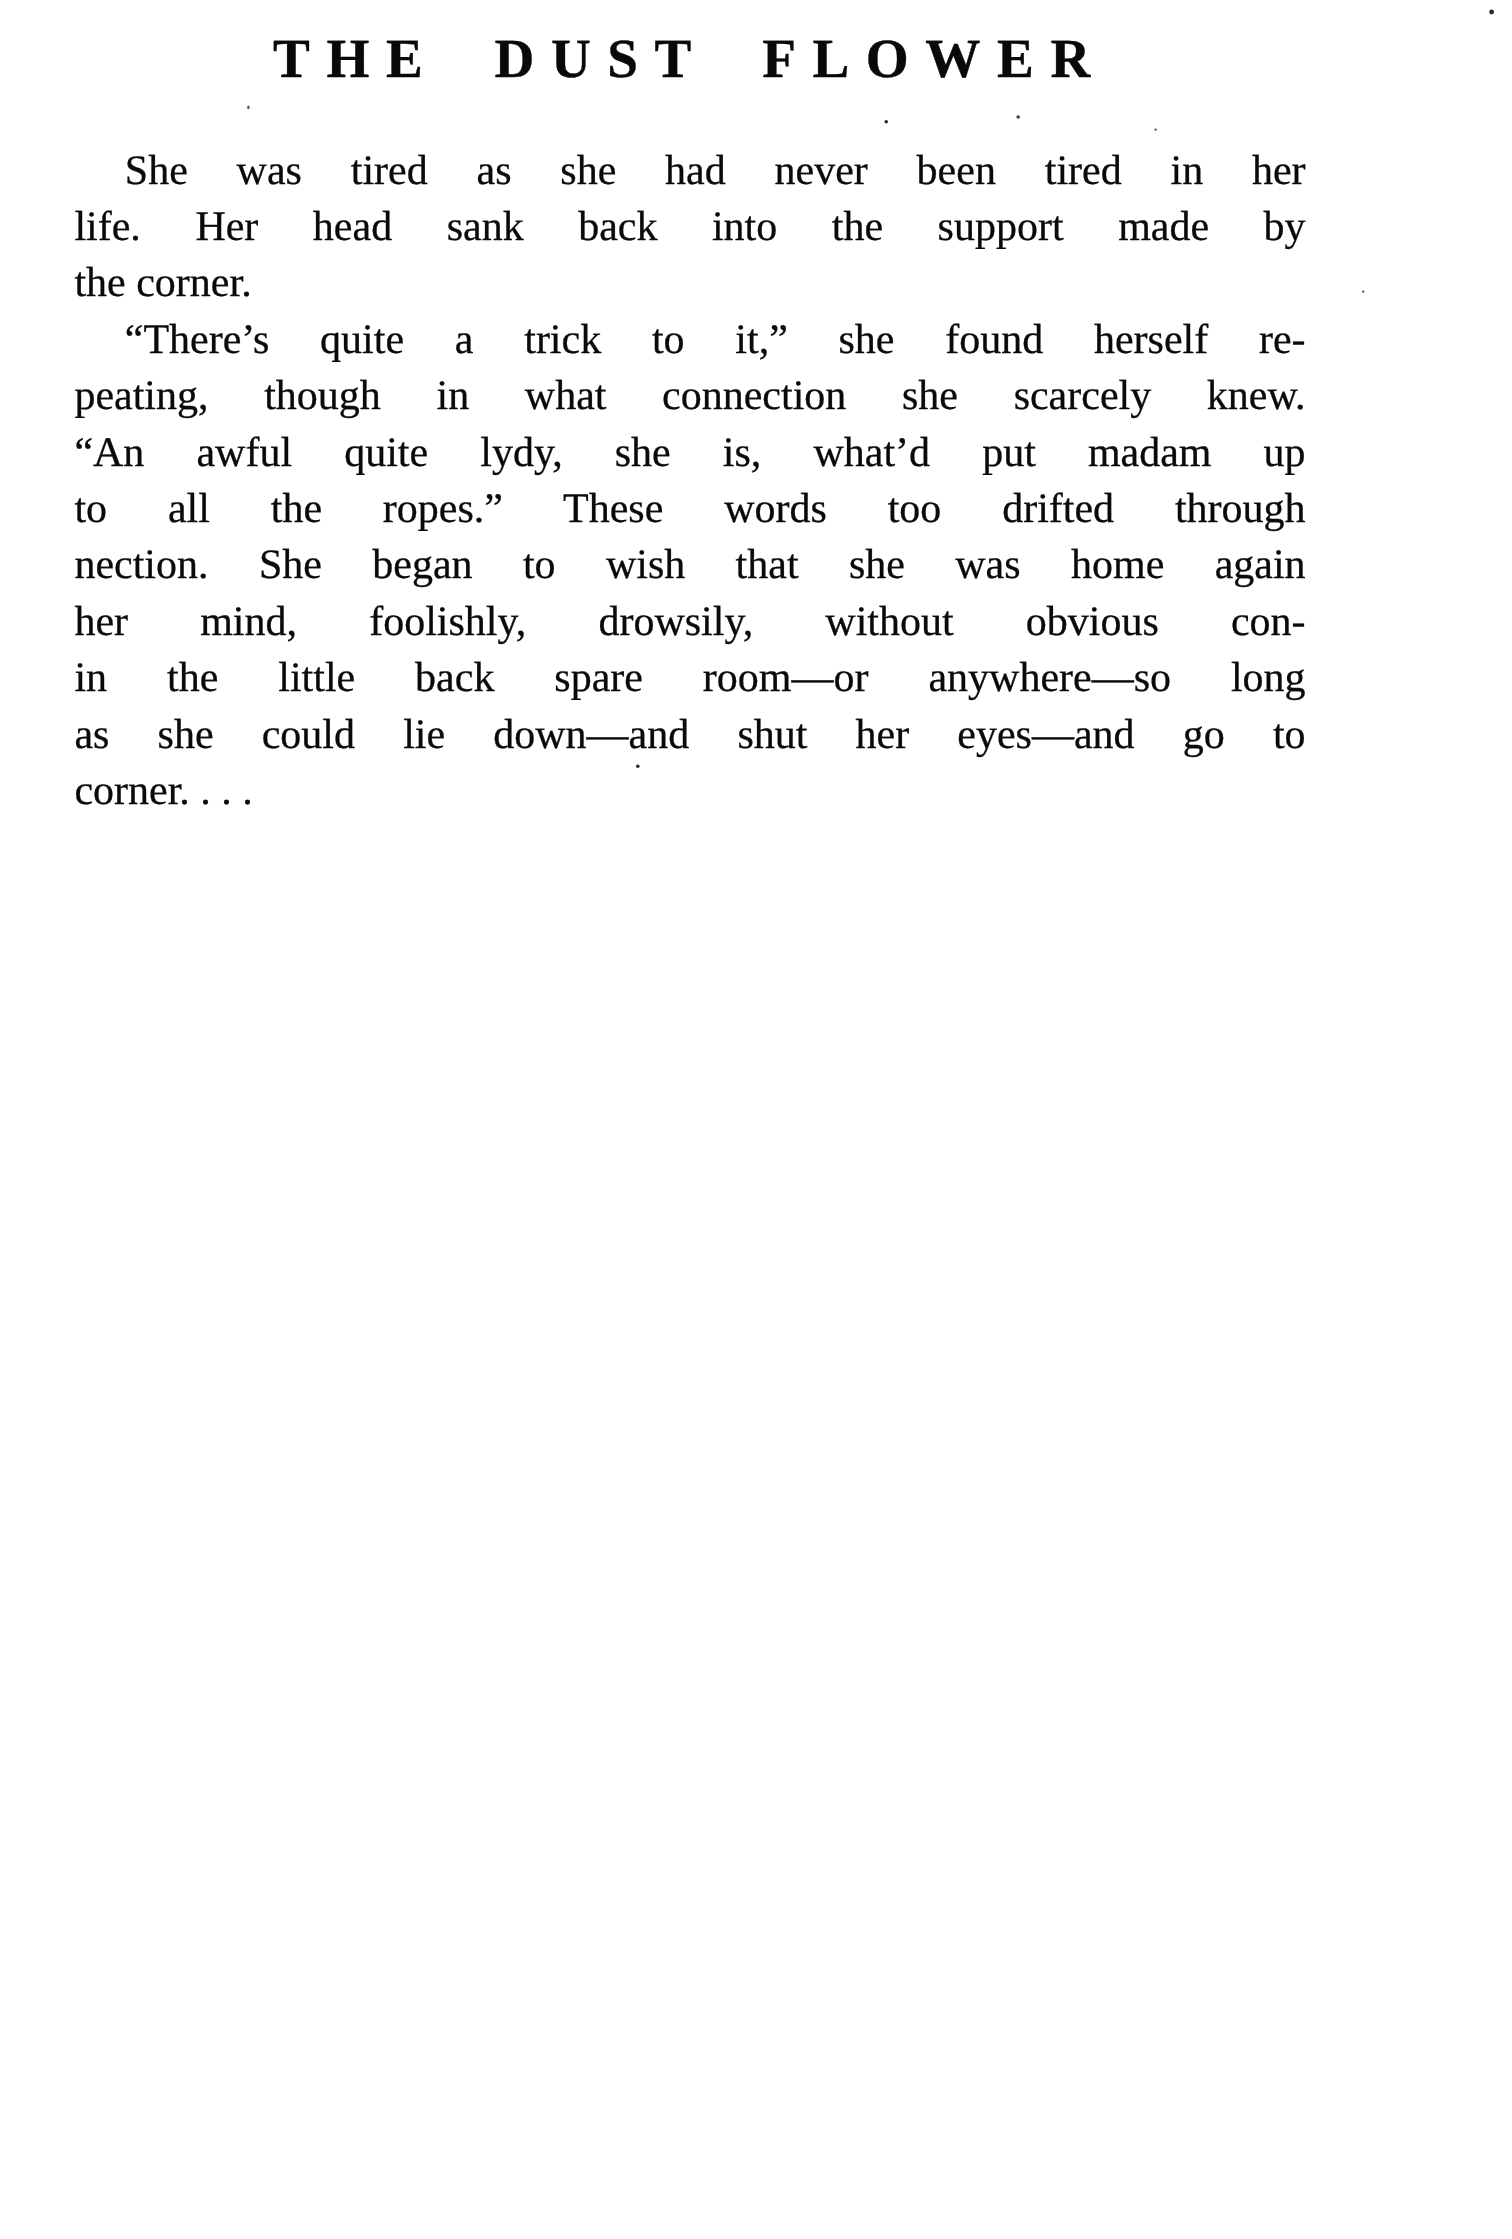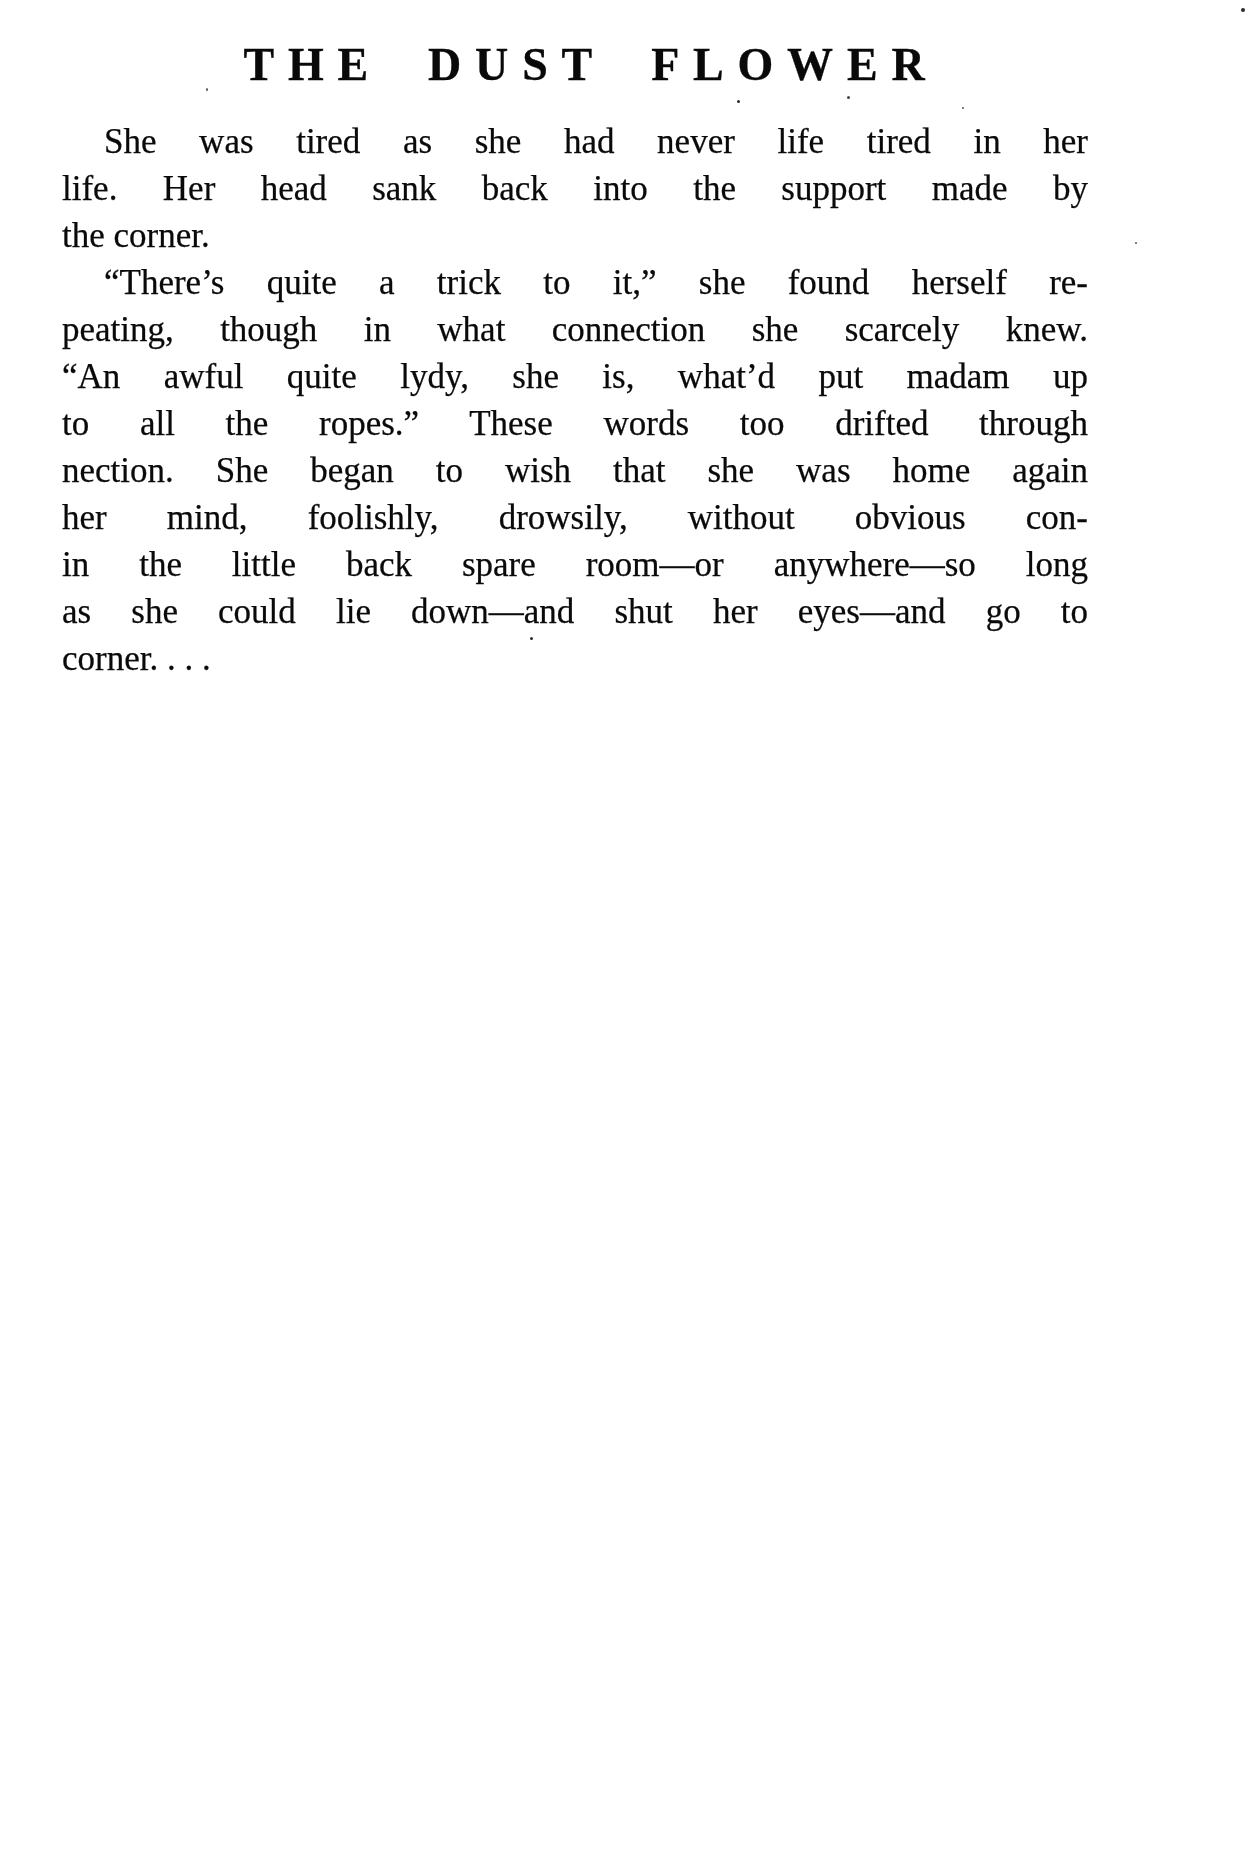--- a/index.html
+++ b/index.html
@@ -19,21 +19,21 @@
   .title {
     position: absolute;
     top: 22px;
     left: 62px;
     width: 1026px;
     text-align: center;
     font-size: 46px;
     font-weight: bold;
     letter-spacing: 0.30em;
     word-spacing: 0.45em;
-    margin: 16px;
+    margin: 0;
     color: #090909;
     -webkit-text-stroke: 0.3px #090909;
     white-space: nowrap;
   }
   .body-text {
     position: absolute;
     top: 118px;
     left: 62px;
     width: 1026px;
   }
@@ -61,21 +61,21 @@
   .speck.s7 { left: 1135px; top: 242px; width: 2px; height: 2px; background:#555; }
 </style>
 </head>
 <body>
 
 <div class="page">
 
   <h1 class="title">THE DUST FLOWER</h1>
 
   <div class="body-text">
-    <div class="line indent">She was tired as she had never life tired in her</div>
+    <div class="line indent">She was tired as she had never been tired in her</div>
     <div class="line">life.  Her head sank back into the support made by</div>
     <div class="line para-end">the corner.</div>
     <div class="line indent">“There’s quite a trick to it,” she found herself re-</div>
     <div class="line">peating, though in what connection she scarcely knew.</div>
     <div class="line">“An awful quite lydy, she is, what’d put madam up</div>
     <div class="line">to all the ropes.”  These words too drifted through</div>
     <div class="line">nection.  She began to wish that she was home again</div>
     <div class="line">her mind, foolishly, drowsily, without obvious con-</div>
     <div class="line">in the little back spare room—or anywhere—so long</div>
     <div class="line">as she could lie down—and shut her eyes—and go to</div>

